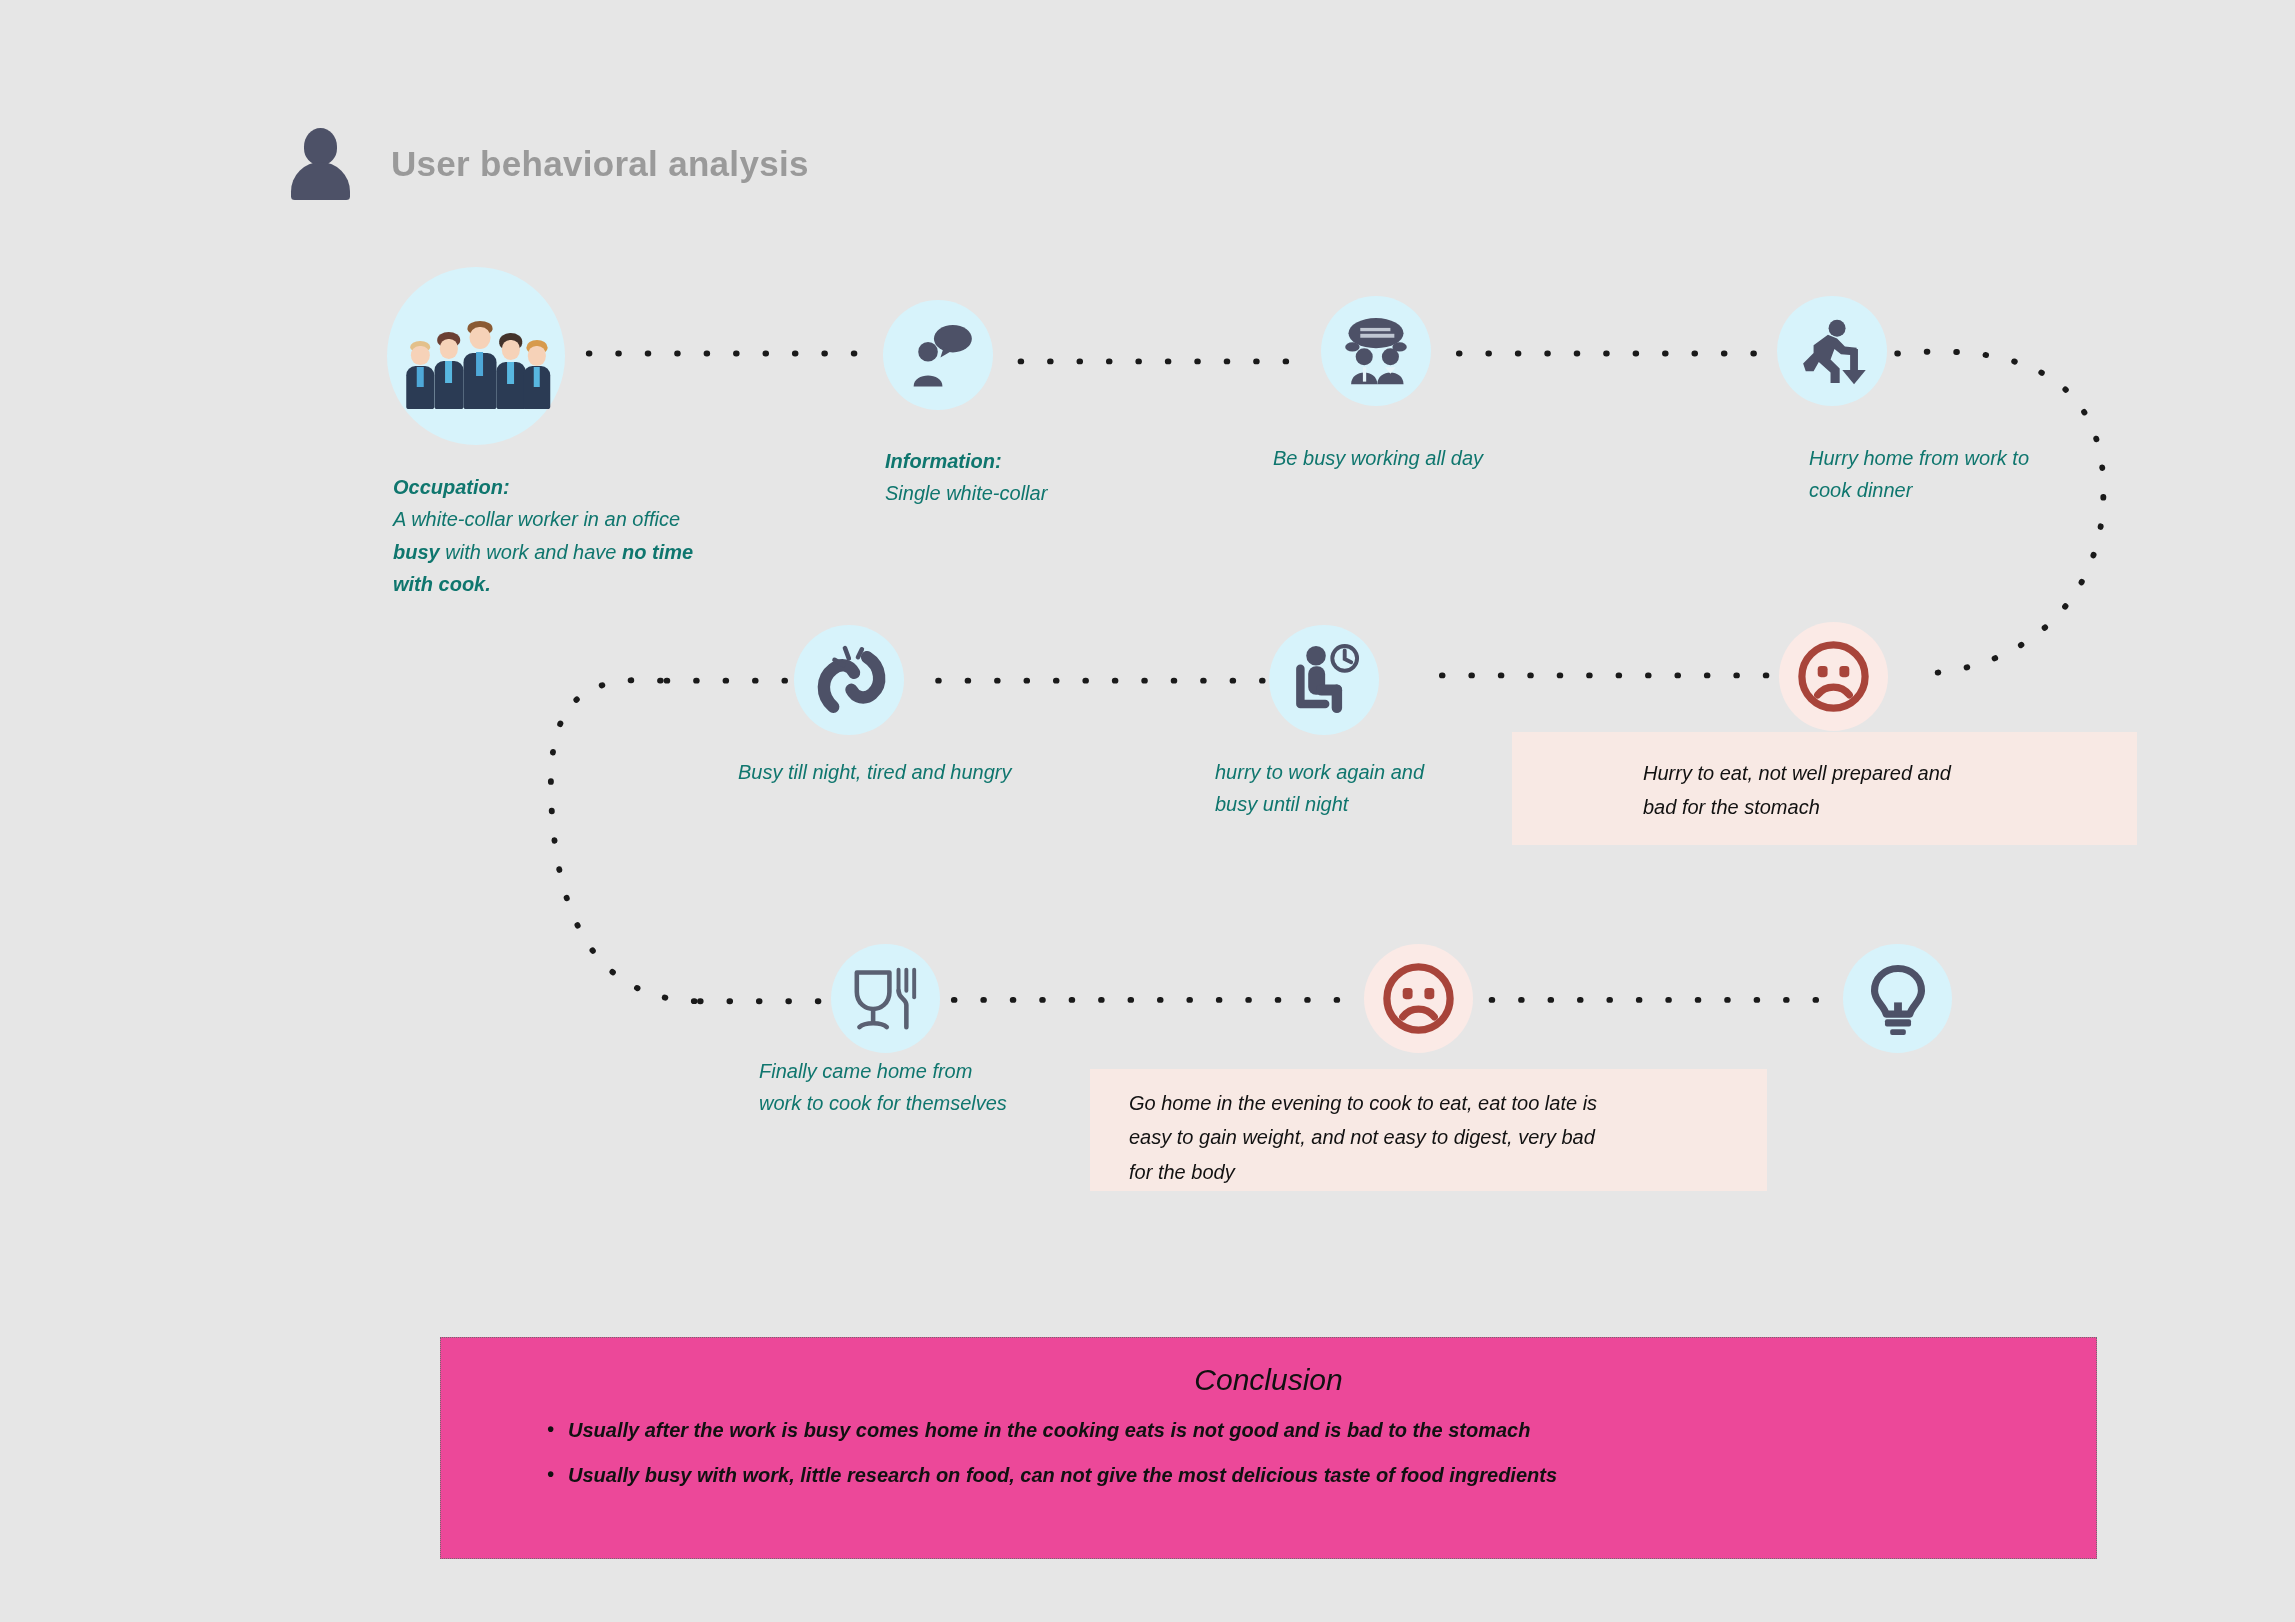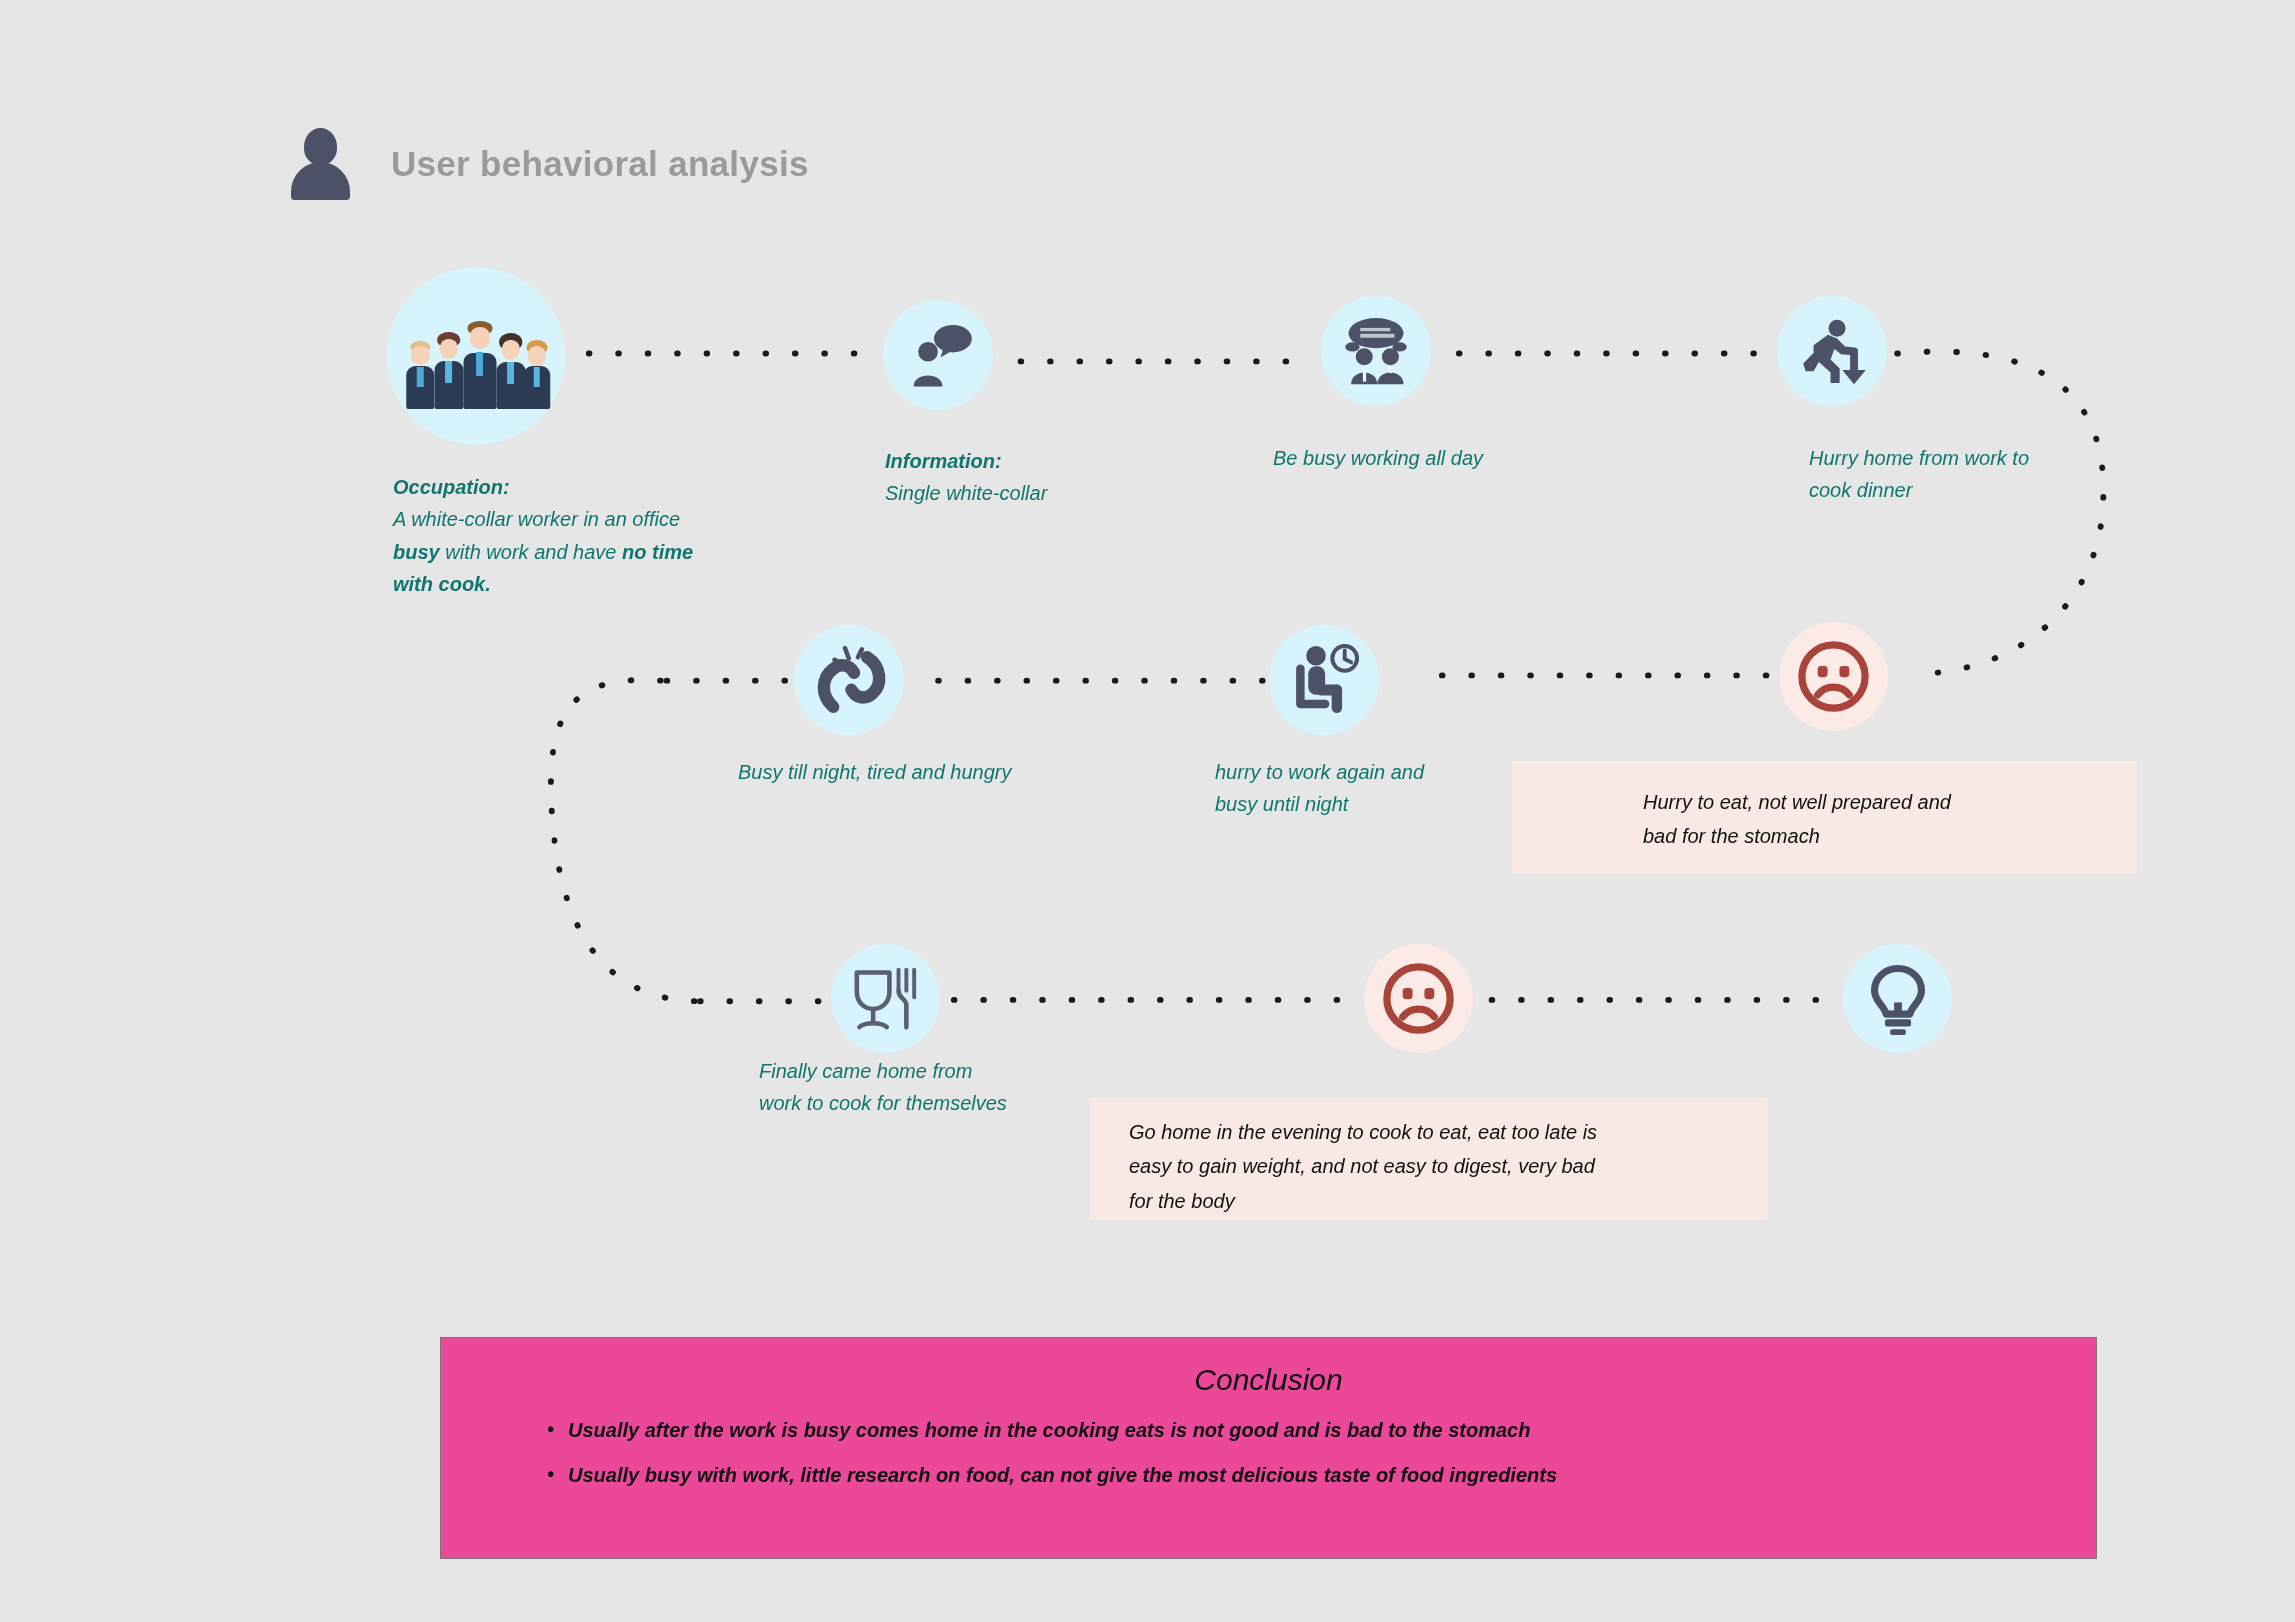--- a/index.html
+++ b/index.html
@@ -27,21 +27,21 @@
   .node.blue{background:#d7f3fb;}
   .node.pink{background:#fbeae6;}
   .node svg{display:block;}
 
   
   .caption{position:absolute;font-style:italic;font-size:20px;color:#0f766e;line-height:1.62;}
   .caption b{font-weight:bold;margin-top:8px;}
   .caption .hdr{font-weight:bold;display:block;}
 
   
-  .callout{position:absolute;background:#f8e9e4;font-style:italic;font-size:20px;color:#111;line-height:1.72;box-sizing:border-box;margin-top:29px;}
+  .callout{position:absolute;background:#f8e9e4;font-style:italic;font-size:20px;color:#111;line-height:1.72;box-sizing:border-box;}
 
   
   #conclusion{
     position:absolute;left:440px;top:1337px;width:1657px;height:222px;
     border:1.3px dotted #6f6f6f;box-sizing:border-box;background:#ec4899;
   }
   #conclusion .c-title{text-align:center;font-style:italic;font-size:30px;color:#111;margin-top:25px;}
   #conclusion ul{list-style:none;margin:0;padding:0;}
   #conclusion li{font-style:italic;font-weight:bold;font-size:20px;color:#111;margin:22px 0 0 106px;position:relative;padding-left:21px;}
   #conclusion li:before{content:"\2022";position:absolute;left:0;top:-1.3px;font-size:19.6px;}

